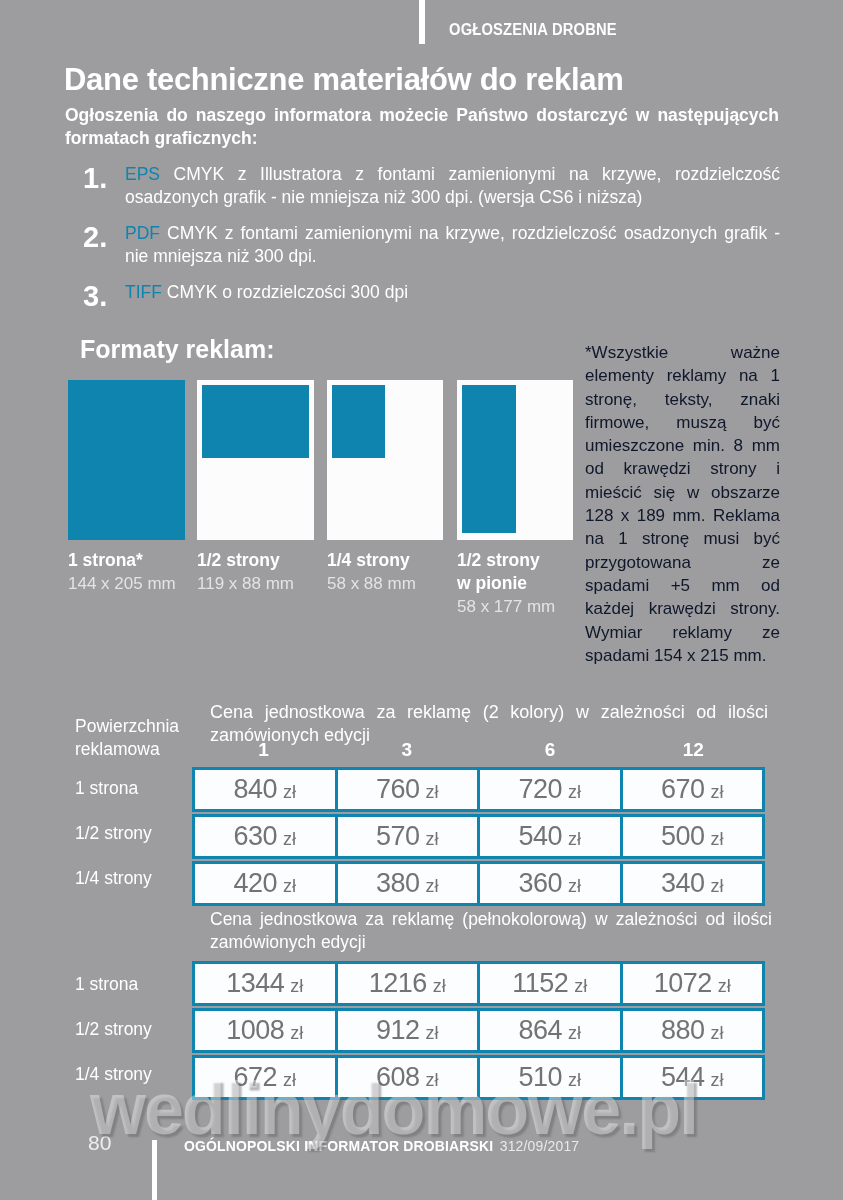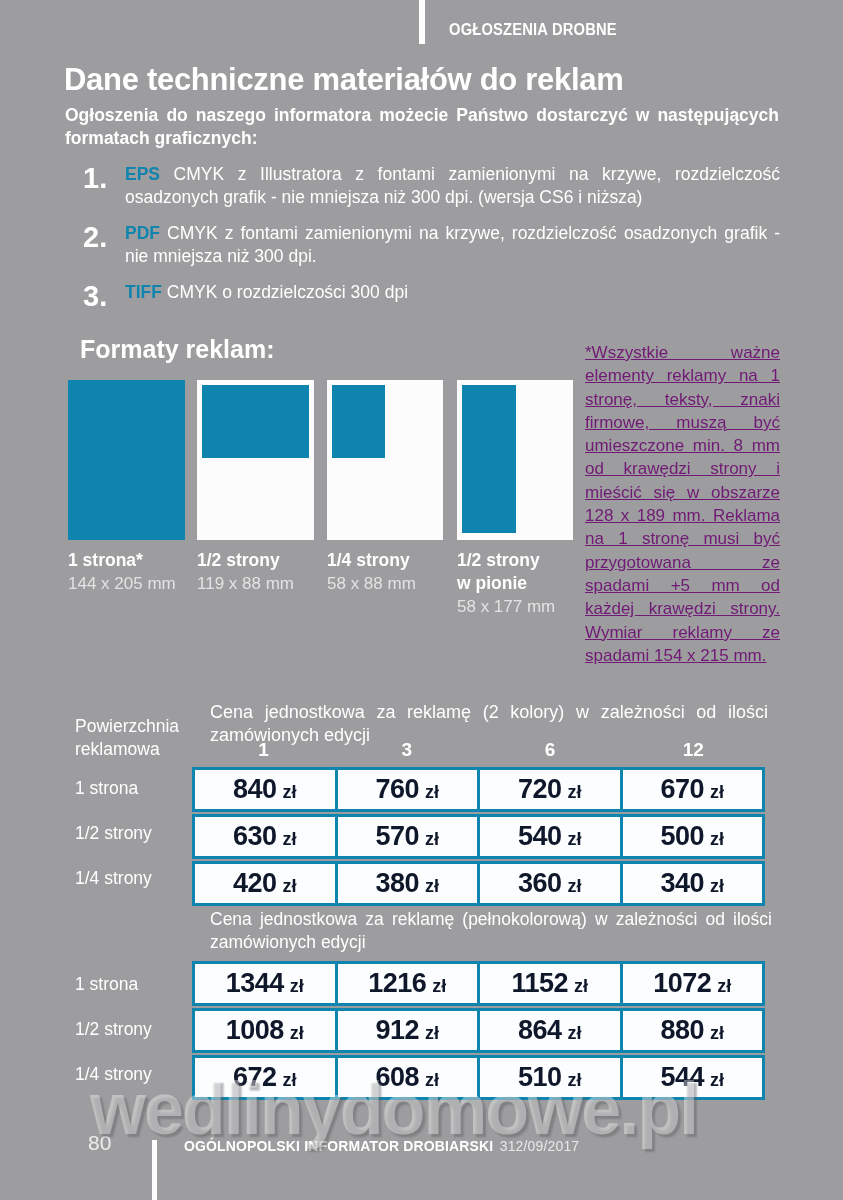--- a/index.html
+++ b/index.html
@@ -16,54 +16,54 @@
   
   .doc-title { position:absolute; left:64px; top:62px; font-size:31px; font-weight:bold; letter-spacing:-0.3px; }
   .intro { position:absolute; left:65px; top:104px; width:714px; font-size:17.5px; font-weight:bold;
     line-height:23px; text-align:justify; }
   
   .fmt-list { position:absolute; left:83px; top:163px; width:697px; }
   .fmt-item { display:flex; margin-bottom:13px; }
   .fmt-num { width:42px; flex:0 0 42px; font-size:29px; font-weight:bold; line-height:30px; }
   .fmt-text { flex:1; font-size:17.5px; line-height:23px; }
   .fmt-text.just { text-align:justify; }
-  .fmt-name { font-weight:bold; color:#0e84ae; }
+  .fmt-name { font-weight:normal; color:#0e84ae; }
   
   .formats-heading { position:absolute; left:80px; top:335px; font-size:25px; font-weight:bold; }
   .fbox { position:absolute; top:380px; height:160px; }
   .fbox.solid { background:#0e84ae; }
   .fbox.frame { background:#fcfcfc; }
   .fbox1 { left:68px;  width:117px; }
   .fbox2 { left:197px; width:117px; }
   .fbox3 { left:327px; width:116px; }
   .fbox4 { left:457px; width:116px; }
   .fill { position:absolute; background:#0e84ae; }
   .fill-half-h { left:5px; top:5px; width:107px; height:73px; }
   .fill-quarter { left:5px; top:5px; width:53px;  height:73px; }
   .fill-half-v { left:5px; top:5px; width:54px;  height:148px; }
   .fbox-label { position:absolute; top:549px; width:132px; }
   .fbox-name { font-size:17.5px; font-weight:bold; line-height:23px; width:100px; }
   .fbox-dims { font-size:17px; color:#e3e3e4; line-height:22px; white-space:nowrap; margin-top:1px; }
   .note { position:absolute; left:585px; top:341px; width:195px; font-size:17px; line-height:23.3px;
-    text-align:justify; color:#701a75;text-decoration:underline; }
+    text-align:justify; color:#0f172a; }
   
   .pricing-heading { position:absolute; left:64px; top:642px; font-size:31px; font-weight:bold; }
   .caption1 { position:absolute; left:210px; top:701px; width:558px; font-size:18px; line-height:23px; text-align:justify; }
   .caption2 { position:absolute; left:210px; top:908px; width:562px; font-size:17.5px; line-height:23px; text-align:justify; }
   .area-label { position:absolute; left:75px; top:715px; width:112px; font-size:17.5px; line-height:23px; }
   .col-headers { position:absolute; left:192px; top:739px; width:573px; display:flex; }
   .col-h { flex:1; text-align:center; font-size:19px; font-weight:bold; }
   .price-table { position:absolute; left:192px; width:573px; }
   .t1 { top:767px; }
   .t2 { top:961px; }
   .p-row { display:flex; margin-bottom:2px; }
   .cell { flex:1; height:45px; background:#fbfdfe; border:3px solid #0e84ae;
     display:flex; align-items:center; justify-content:center; }
   .cell + .cell { margin-left:-3px; }
-  .price-line { display:flex; align-items:baseline; gap:6px; color:#0f172a; font-weight:bold;justify-content:center; }
+  .price-line { display:flex; align-items:baseline; gap:6px; color:#737373; font-weight:normal;justify-content:center; }
   .price-num { font-size:27px; letter-spacing:-0.5px; }
   .price-cur { font-size:18px; }
   .row-label { position:absolute; left:75px; font-size:17.5px; white-space:nowrap; }
   .rl-1a { top:778px; } .rl-1b { top:823px; } .rl-1c { top:868px; }
   .rl-2a { top:974px; } .rl-2b { top:1019px; } .rl-2c { top:1064px; }
   
   .watermark { position:absolute; left:90px; top:1066px; font-size:74px; font-weight:bold;
     letter-spacing:-2px; color:rgba(255,255,255,0.38); white-space:nowrap;
     text-shadow:3px 3px 2px rgba(96,96,98,0.45); z-index:6; pointer-events:none; transform:scaleX(0.97); transform-origin:left; }
   .page-number { position:absolute; left:88px; top:1131px; font-size:21px; color:#ededee; }

